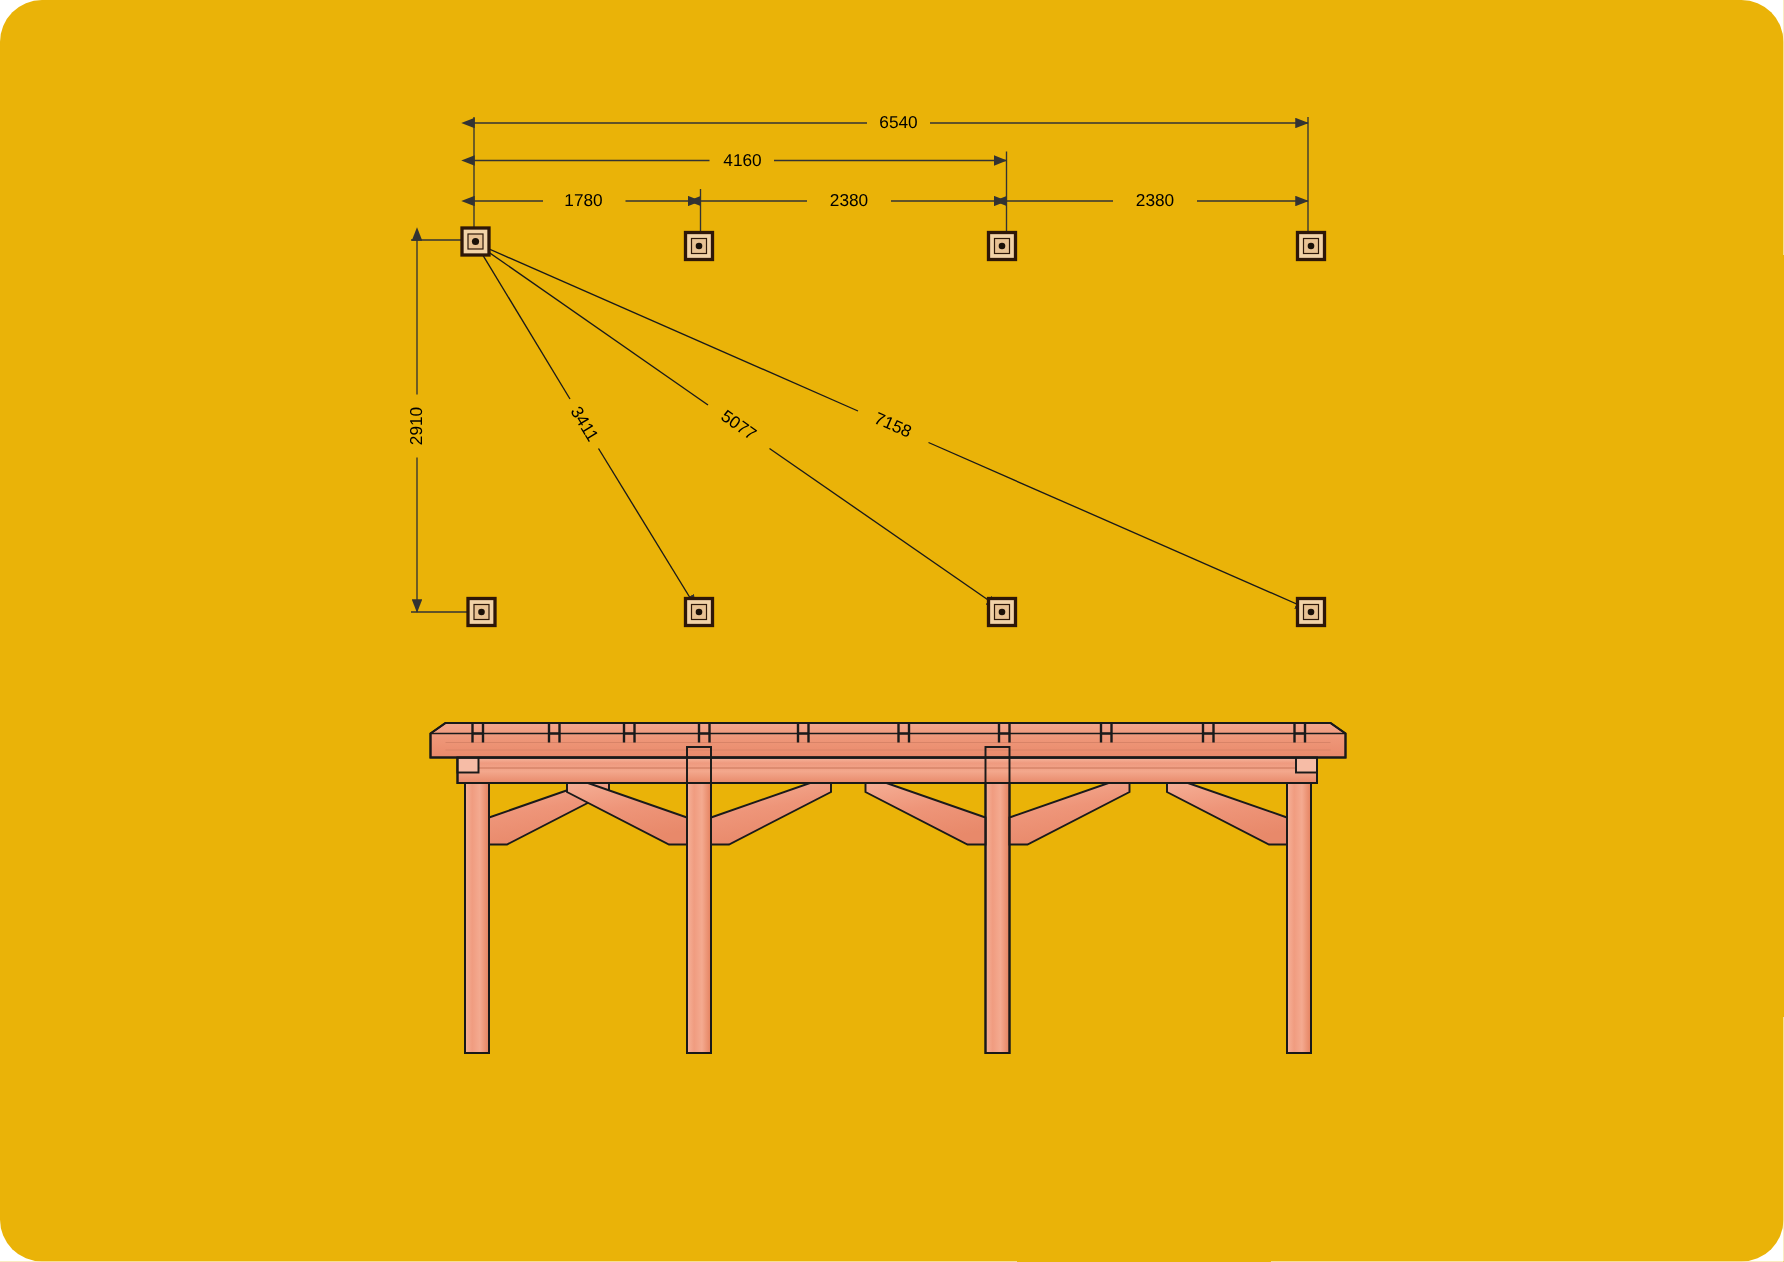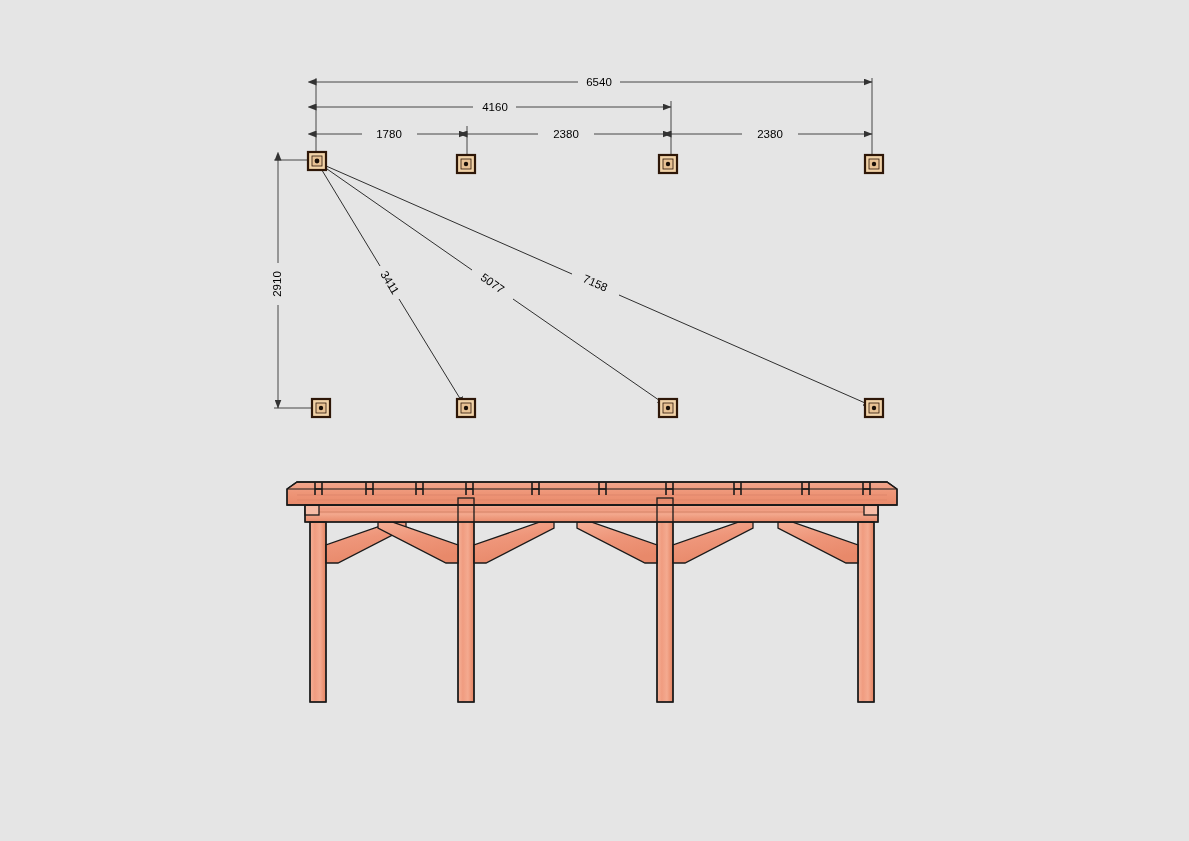--- a/index.html
+++ b/index.html
@@ -1,18 +1,18 @@
 <!DOCTYPE html>
 <html><head>
 <meta charset="utf-8">
 <style>
   html,body{margin:0;padding:0;background:#ffffff;}
   body{width:1189px;height:841px;overflow:hidden;
        font-family:"Liberation Sans",sans-serif;}
-  #stage{position:relative;width:1189px;height:841px;background:#e5e5e5;}
+  #stage{position:relative;width:1189px;height:841px;background:#eab308;border-radius:28px;}
   svg{display:block;}
   .dimtext{font-family:"Liberation Sans",sans-serif;font-size:11.5px;fill:#000;
            dominant-baseline:middle;}
 </style>
 </head>
 <body>
 
 <div id="stage">
   <svg width="1189" height="841" viewBox="0 0 1189 841">
 

